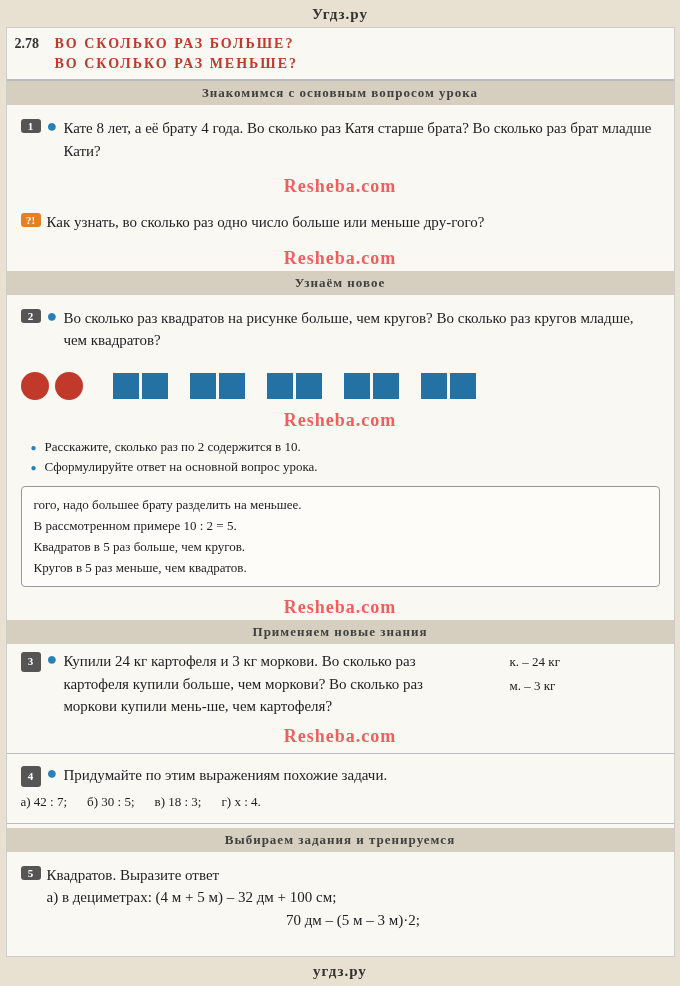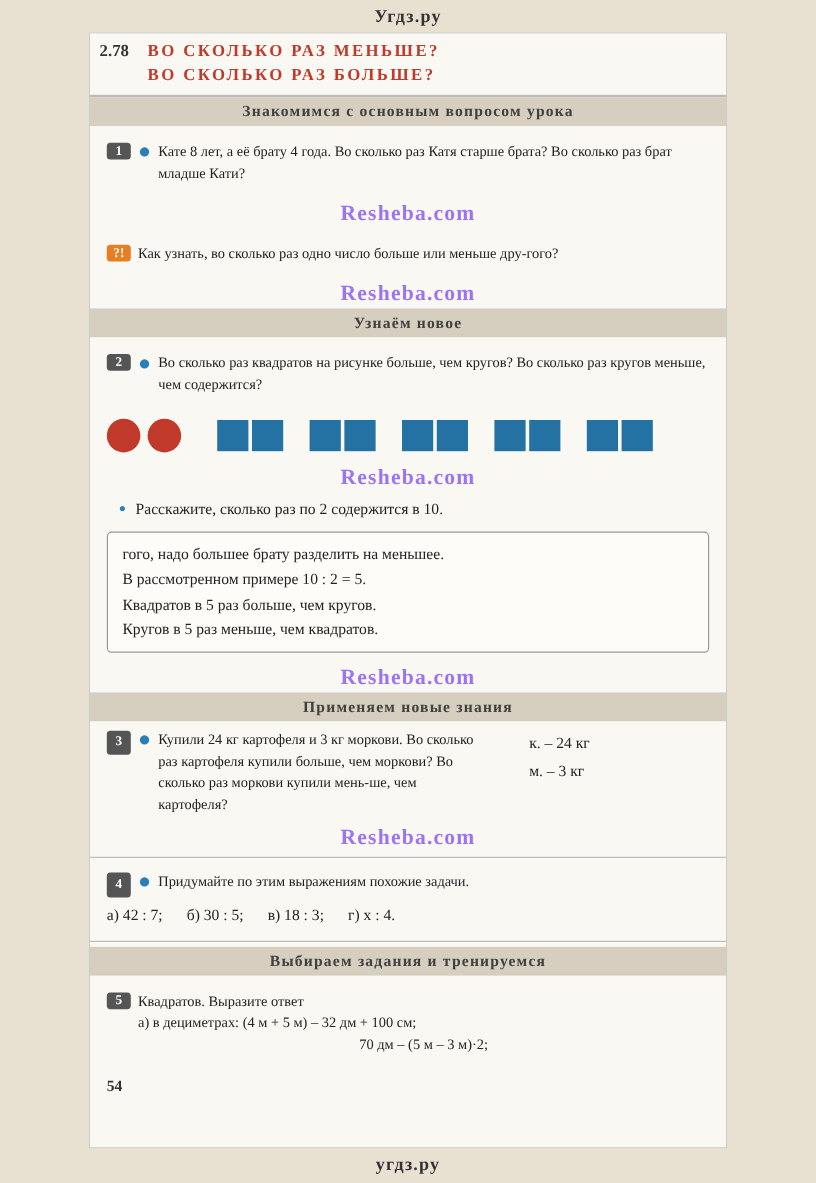--- a/index.html
+++ b/index.html
@@ -16,21 +16,21 @@
       width: 100%;
       background: #e8e0d0;
       text-align: center;
       padding: 6px 0 4px;
       font-size: 15px;
       color: #333;
       font-weight: bold;
       letter-spacing: 1px;
     }
     .page-wrapper {
-      width: 532px;
+      width: 669px;
       background: #faf8f2;
       border: 1px solid #ccc;
       padding: 0;
       position: relative;
       flex: 1;
     }
     .header-row {
       display: flex;
       background: #faf8f2;
       border-bottom: 2px solid #bbb;
@@ -85,27 +85,27 @@
       background: #e67e22;
     }
     .bullet-dot {
       color: #2980b9;
       font-size: 18px;
       margin-right: 6px;
       margin-top: -2px;
       line-height: 1.3;
     }
     .exercise-text {
-      font-size: 12px;
+      font-size: 15px;
       color: #222;
       line-height: 1.5;
       flex: 1;
     }
     .watermark {
-      color: #8b5cf6;
+      color: #ef4444;
       font-size: 18px;
       font-weight: bold;
       text-align: center;
       opacity: 0.85;
       pointer-events: none;
       user-select: none;
       letter-spacing: 1px;
       padding: 2px 16px;
     }
     .shapes-row {
@@ -216,22 +216,22 @@
 
 <div class="top-bar">
   <span>Угдз.ру</span>
 </div>
 
 <div class="page-wrapper">
 
   <div class="header-row">
     <div class="lesson-number">2.78</div>
     <div class="lesson-title">
+      <div>ВО  СКОЛЬКО  РАЗ  БОЛЬШЕ?</div>
       <div>ВО  СКОЛЬКО  РАЗ  МЕНЬШЕ?</div>
-      <div>ВО  СКОЛЬКО  РАЗ  БОЛЬШЕ?</div>
     </div>
   </div>
 
   <div class="section-header">Знакомимся с основным вопросом урока</div>
 
   <div class="content-block">
     <div class="exercise-row">
       <div class="exercise-num">1</div>
       <span class="bullet-dot">●</span>
       <div class="exercise-text">Кате 8 лет, а её брату 4 года. Во сколько раз Катя старше брата? Во сколько раз брат младше Кати?</div>
@@ -246,21 +246,21 @@
     </div>
   </div>
   <div class="watermark">Resheba.com</div>
 
   <div class="section-header">Узнаём новое</div>
 
   <div class="content-block">
     <div class="exercise-row">
       <div class="exercise-num">2</div>
       <span class="bullet-dot">●</span>
-      <div class="exercise-text">Во сколько раз квадратов на рисунке больше, чем кругов? Во сколько раз кругов меньше, чем содержится?</div>
+      <div class="exercise-text">Во сколько раз квадратов на рисунке больше, чем кругов? Во сколько раз кругов младше, чем квадратов?</div>
     </div>
   </div>
 
   <div class="shapes-row">
 
     <div class="circle"></div>
     <div class="circle"></div>
     <div style="width:18px"></div>
 
     <div class="squares-group">
@@ -286,20 +286,21 @@
     <div class="squares-group">
       <div class="square"></div>
       <div class="square"></div>
     </div>
   </div>
 
   <div class="watermark">Resheba.com</div>
 
   <ul class="bullet-list">
     <li><span>Расскажите, сколько раз по 2 содержится в 10.</span></li>
+    <li><span>Сформулируйте ответ на основной вопрос урока.</span></li>
   </ul>
 
   <div class="info-box">
     <div>гого, надо большее брату разделить на меньшее.</div>
     <div>В рассмотренном примере 10 : 2 = 5.</div>
     <div>Квадратов в 5 раз больше, чем кругов.</div>
     <div>Кругов в 5 раз меньше, чем квадратов.</div>
   </div>
 
   <div class="watermark">Resheba.com</div>
@@ -346,19 +347,18 @@
     <div class="exercise-row">
       <div class="exercise-num">5</div>
       <div class="exercise-text">
         <div>Квадратов. Выразите ответ</div>
         <div>а) в дециметрах: (4 м + 5 м) – 32 дм + 100 см;</div>
         <div style="text-align:center">70 дм – (5 м – 3 м)·2;</div>
       </div>
     </div>
   </div>
 
-  <div class="page-number">54</div>
 
 </div>
 
 <div class="bottom-bar">
   <span>угдз.ру</span>
 </div>
 
 </body></html>

